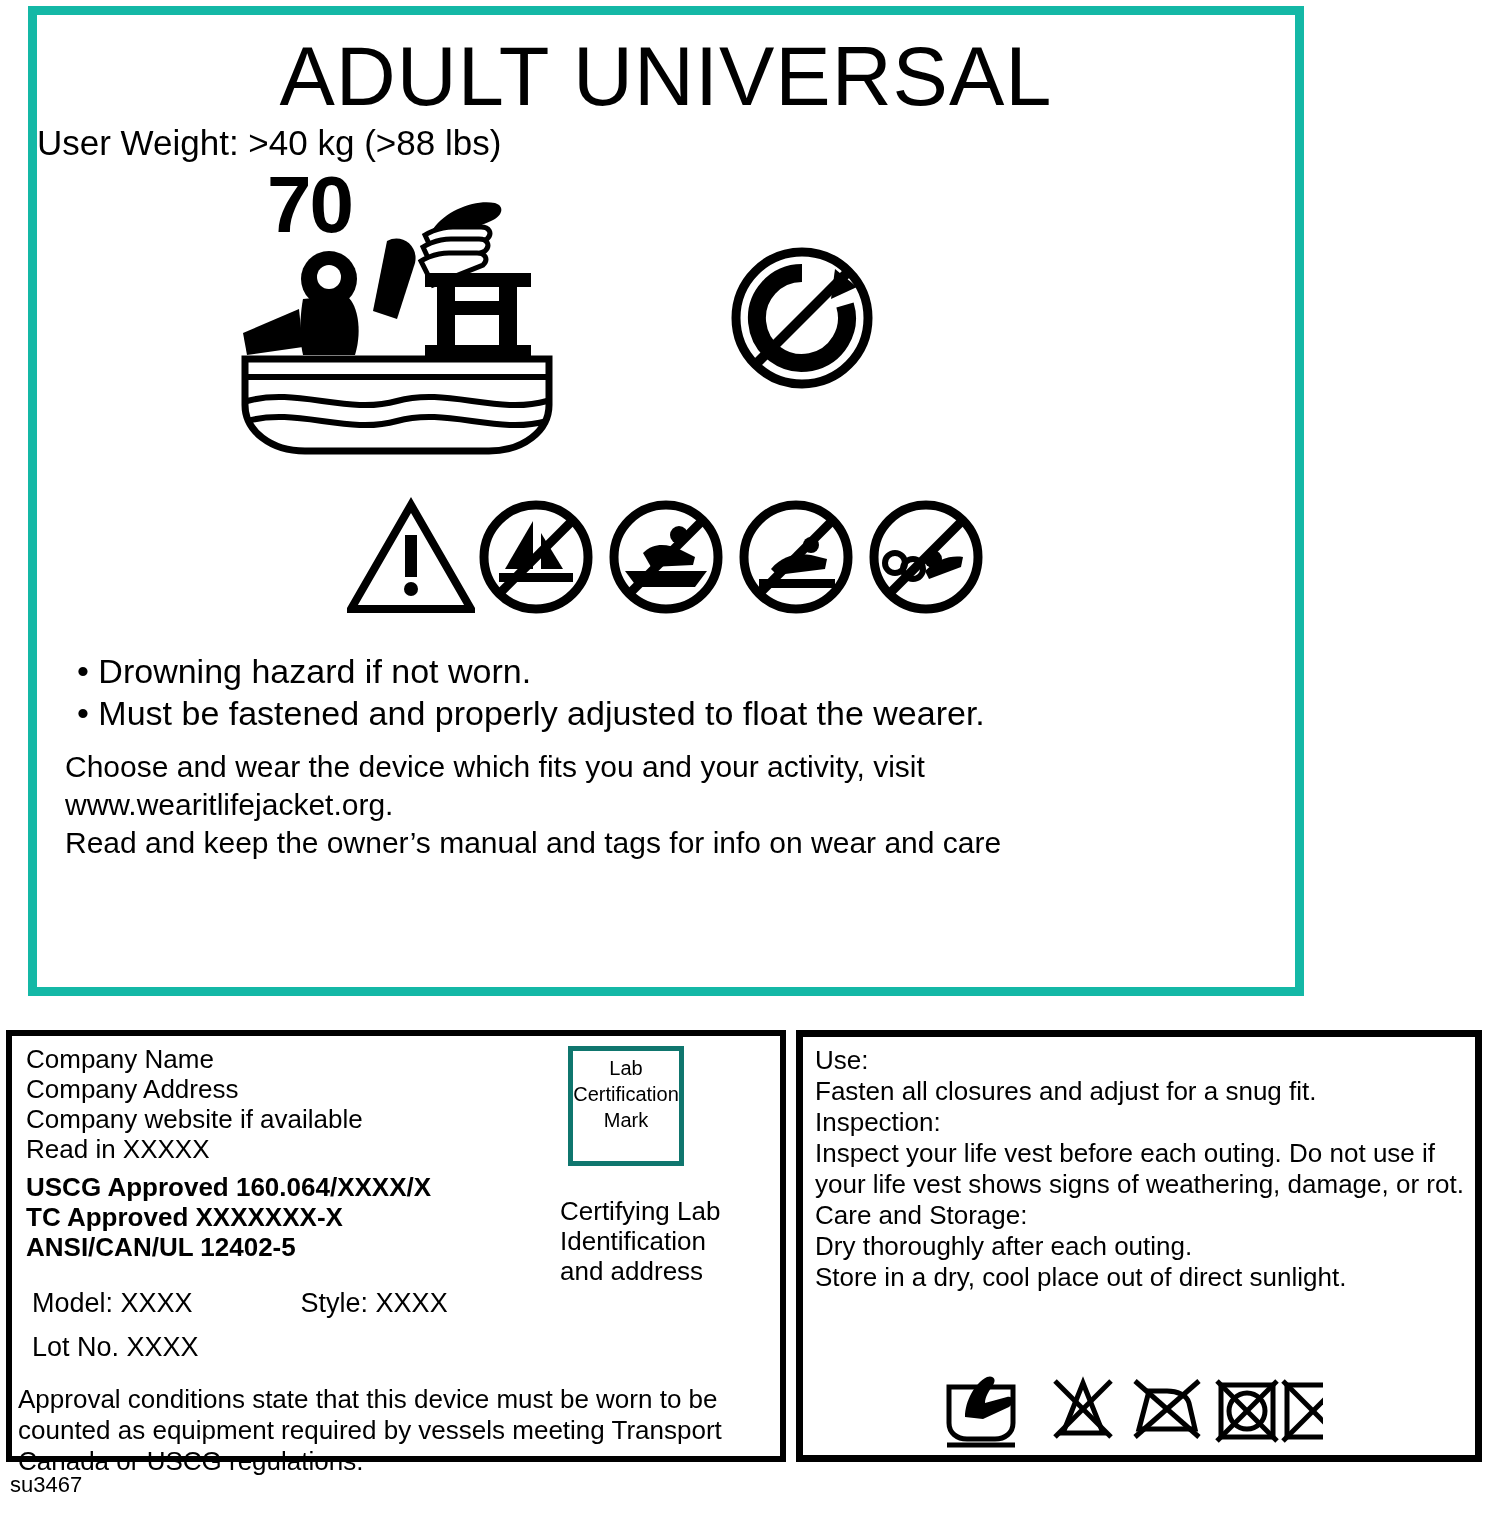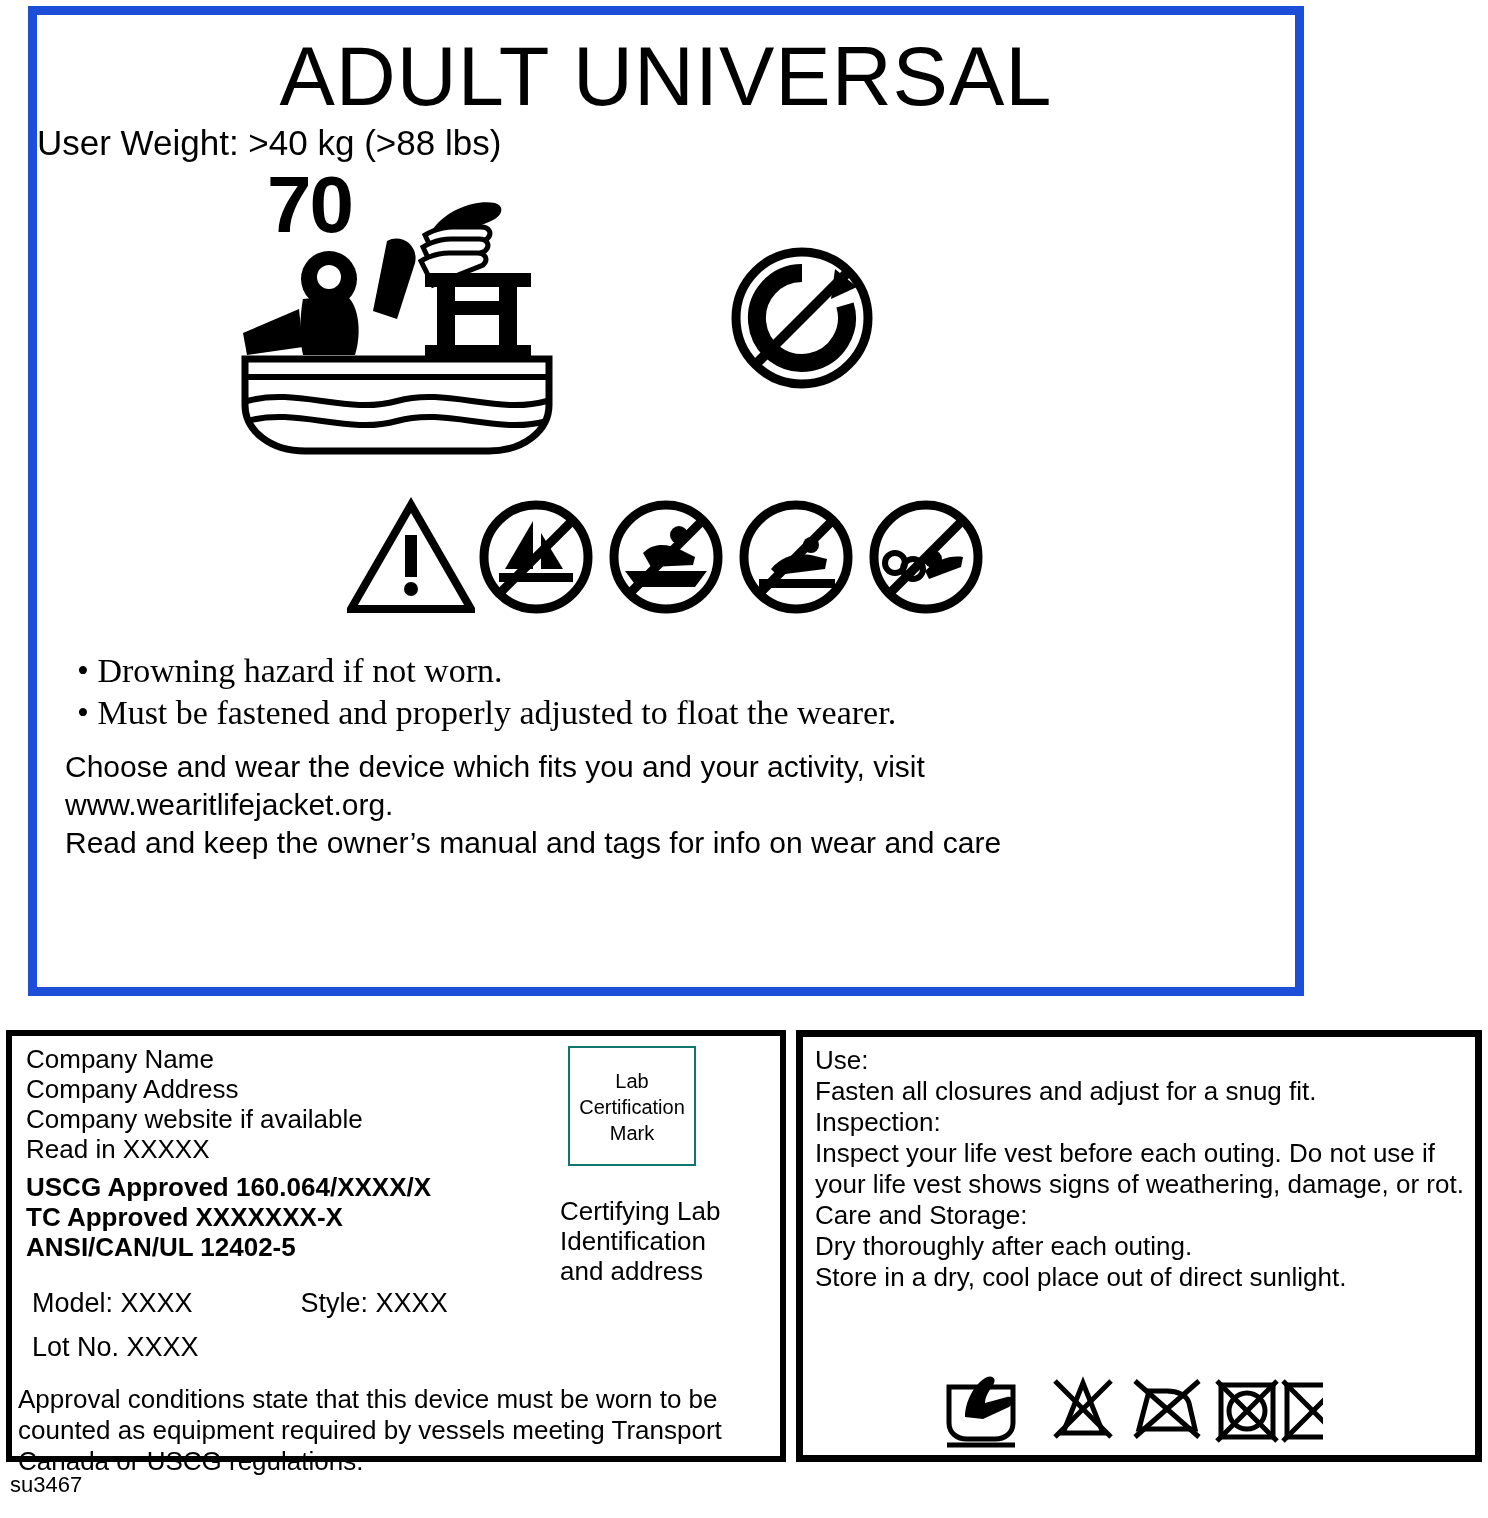--- a/index.html
+++ b/index.html
@@ -22,21 +22,21 @@
     height: 1518px;
   }
 
   
   .main-panel {
     position: absolute;
     left: 28px;
     top: 6px;
     width: 1276px;
     height: 990px;
-    border: 9px solid #1d4ed8;
+    border: 9px solid #14b8a6;
     box-sizing: border-box;
     background: #fff;
   }
   .title {
     text-align: center;
     font-size: 83px;
     line-height: 92px;
     letter-spacing: 1px;
     margin-top: 16px;
     white-space: nowrap;
@@ -84,21 +84,21 @@
   .warn-row .item {
     position: absolute;
     top: 0;
   }
 
   .bullets {
     margin: 18px 0 0 40px;
     font-size: 34px;
     line-height: 42px;
   }
-  .bullets div { white-space: nowrap; font-family: Liberation Serif, serif; }
+  .bullets div { white-space: nowrap; }
 
   .para {
     margin: 14px 0 0 28px;
     font-size: 30px;
     line-height: 38px;
   }
 
   
   .bl-panel {
     position: absolute;
@@ -137,28 +137,28 @@
     left: 6px;
     top: 348px;
     width: 740px;
     font-size: 26px;
     line-height: 31px;
   }
   .lab-box {
     position: absolute;
     left: 556px;
     top: 10px;
-    width: 128px;
+    width: 116px;
     height: 120px;
-    border: 2px solid #0f766e;
+    border: 5px solid #0f766e;
     box-sizing: border-box;
     text-align: center;
     font-size: 20px;
     line-height: 26px;
-    padding-top: 20px;
+    padding-top: 4px;
   }
   .lab-caption {
     position: absolute;
     left: 548px;
     top: 160px;
     font-size: 26px;
     line-height: 30px;
   }
 
   

